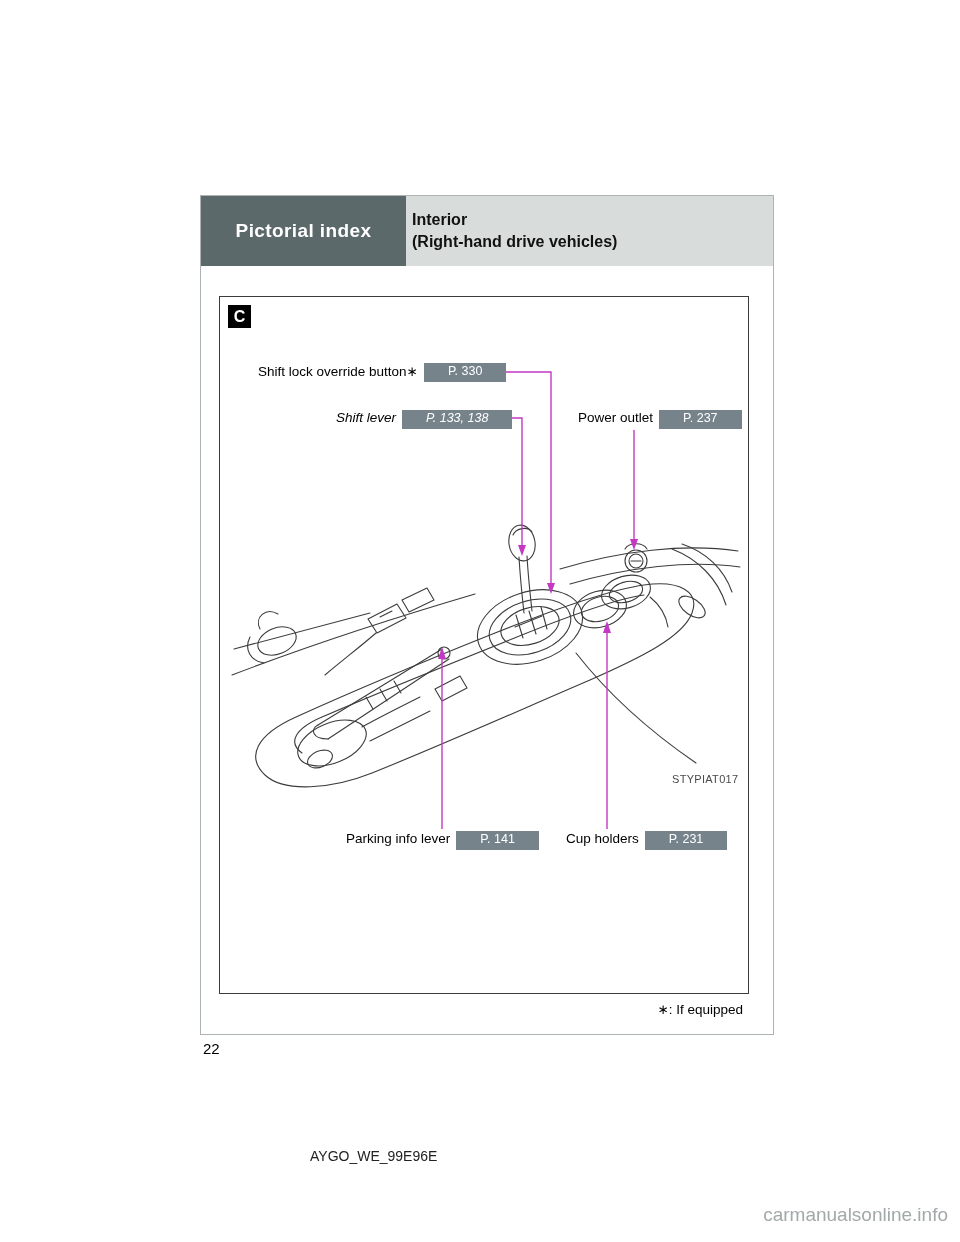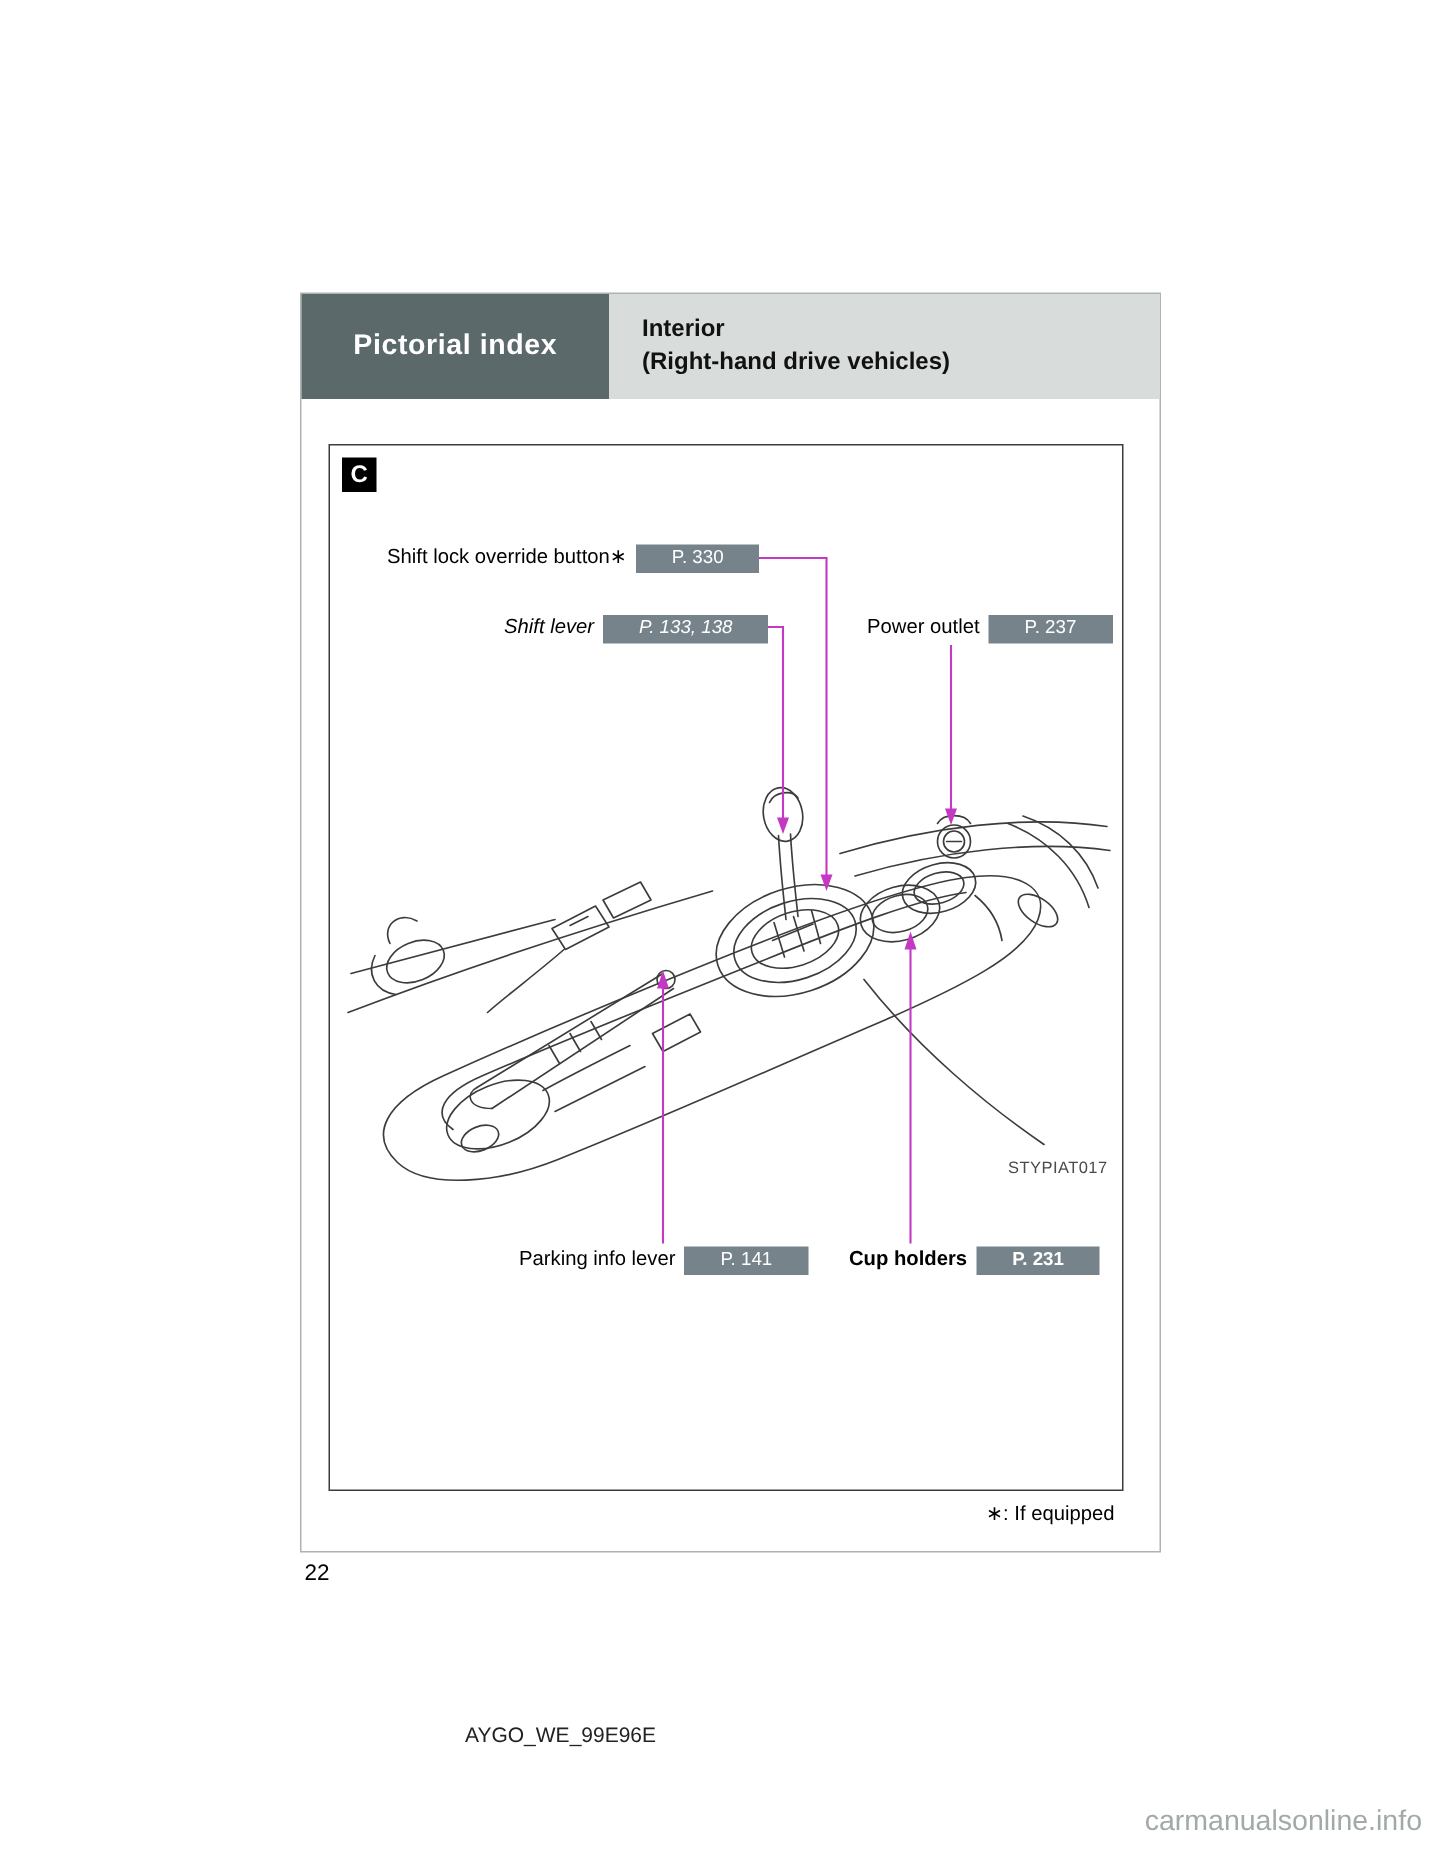--- a/index.html
+++ b/index.html
@@ -12,21 +12,21 @@
   }
   *{margin:0;padding:0;box-sizing:border-box;}
   html,body{background:#fff;}
   body{font-family:"Liberation Sans","DejaVu Sans",sans-serif;color:#000;}
   .page{position:relative;width:960px;height:1242px;background:#ffffff;margin:0 auto;overflow:hidden;}
 
   .content-frame{position:absolute;left:200px;top:195px;width:574px;height:840px;border:1px solid #adb3b3;background:#fff;}
 
   .header{position:absolute;left:0;top:0;right:0;height:70px;display:flex;}
   .header-left{width:205px;background:var(--header-dark-bg,#5c696b);color:#fff;display:flex;align-items:center;justify-content:center;font-size:19px;font-weight:bold;letter-spacing:.4px;}
-  .header-right{flex:1;background:var(--header-light-bg,#d8dddc);display:flex;flex-direction:column;justify-content:center;padding-left:22px;font-weight:bold;font-size:16px;line-height:1.35;color:#111;}
+  .header-right{flex:1;background:var(--header-light-bg,#d8dddc);display:flex;flex-direction:column;justify-content:center;padding-left:6px;font-weight:bold;font-size:16px;line-height:1.35;color:#111;}
 
   .figure-box{position:absolute;left:18px;top:100px;width:530px;height:698px;border:1px solid #3c3c3c;background:#fff;}
   .figure-svg{position:absolute;left:0;top:0;width:530px;height:698px;}
 
   .section-letter{position:absolute;left:8px;top:8px;width:23px;height:23px;background:var(--section-letter-bg,#000);color:#fff;font-weight:bold;font-size:16px;display:flex;align-items:center;justify-content:center;}
 
   .fig-label{position:absolute;display:flex;align-items:flex-start;white-space:nowrap;font-size:13.5px;color:#000;}
   .page-badge{background:var(--badge-bg,#76838b);color:#fff;font-size:12.5px;padding:1px 24px 2px;margin-left:6px;line-height:1.25;}
 
   .image-code{position:absolute;left:452px;top:476px;font-size:11px;color:#4a4a4a;letter-spacing:.3px;text-align:center;}
@@ -156,21 +156,21 @@
       <div class="fig-label" style="left:358px;top:113px;">
         <span>Power outlet</span>
         <span class="page-badge">P. 237</span>
       </div>
 
       <div class="fig-label" style="left:126px;top:534px;">
         <span>Parking info lever</span>
         <span class="page-badge">P. 141</span>
       </div>
 
-      <div class="fig-label" style="left:346px;top:534px;font-weight:bold;">
+      <div class="fig-label" style="left:346px;top:534px;">
         <span>Cup holders</span>
         <span class="page-badge">P. 231</span>
       </div>
 
       <div class="image-code">STYPIAT017</div>
     </div>
 
     <div class="footnote">∗: If equipped</div>
   </div>
 

